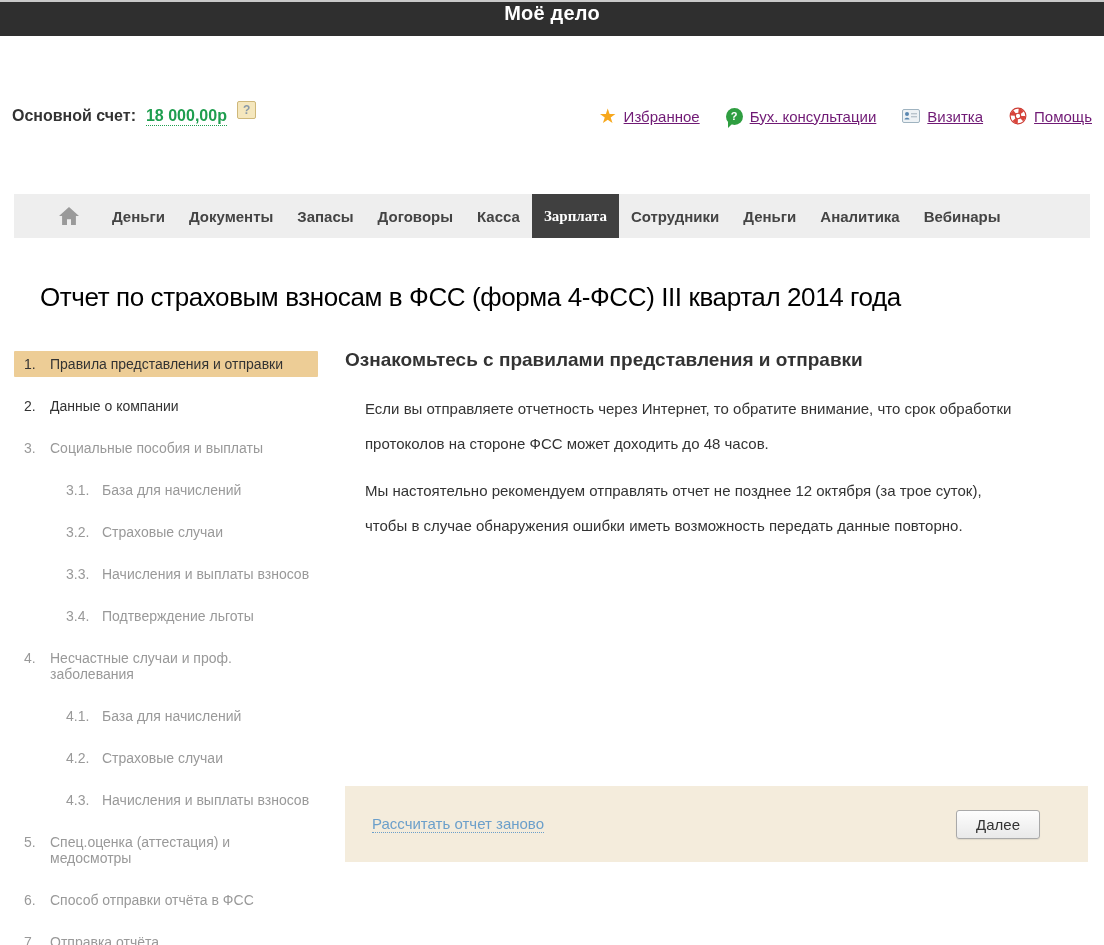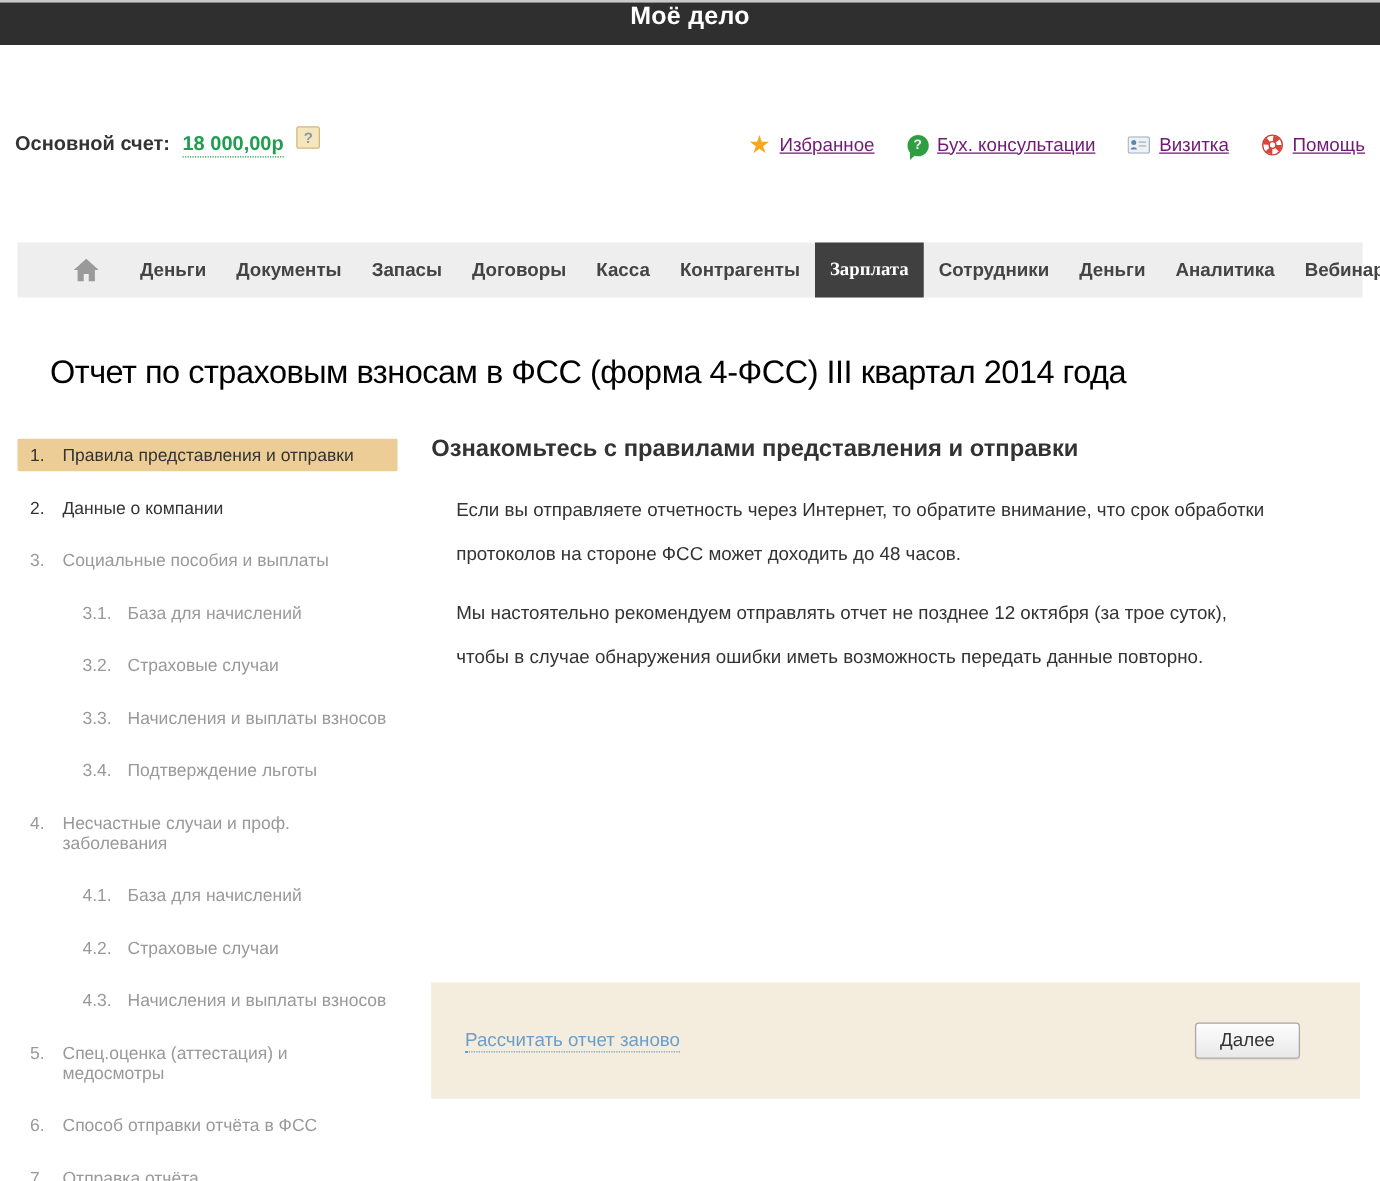--- a/index.html
+++ b/index.html
@@ -86,21 +86,21 @@
   .side-item.dark { color:#333; }
   .side-item.active { background:#edcd96; color:#333; }
 
   .content { flex:1; padding-left:27px; }
   .content-heading { font-size:19px; font-weight:bold; color:#333; }
   .paragraphs { margin:20px 0 0 20px; width:650px; }
   .paragraphs p { font-size:15px; color:#333; line-height:35px; margin-bottom:12px; }
 
   
   .action-bar {
-    margin-top:243px; height:93px; background:#f4ecdc;
+    margin-top:243px; height:76px; background:#f4ecdc;
     display:flex; align-items:center; justify-content:space-between;
     padding:0 48px 0 27px;
   }
   .recalc-link {
     color:#6b9fca; font-size:15px; border-bottom:1px dotted #6b9fca; cursor:pointer;
   }
   .next-btn {
     font-family:"Liberation Sans", sans-serif; font-size:15px; color:#333;
     background:linear-gradient(#fdfdfd,#e9e9e9); border:1px solid #a9a9a9;
     border-radius:3px; padding:5px 19px; cursor:pointer; box-shadow:0 1px 1px rgba(0,0,0,0.08);
@@ -155,21 +155,20 @@
   <div class="home-tab">
     <svg width="22" height="20" viewBox="0 0 24 22">
       <path fill="#9a9a9a" d="M12 1l11 10h-3.4v10h-5.4v-6.5H9.8V21H4.4V11H1z"></path>
     </svg>
   </div>
   <div class="tab">Деньги</div>
   <div class="tab">Документы</div>
   <div class="tab">Запасы</div>
   <div class="tab">Договоры</div>
   <div class="tab">Касса</div>
-  <div class="tab">Контрагенты</div>
   <div class="tab active">Зарплата</div>
   <div class="tab">Сотрудники</div>
   <div class="tab">Деньги</div>
   <div class="tab">Аналитика</div>
   <div class="tab">Вебинары</div>
 </div>
 
 <h1 class="page-title">Отчет по страховым взносам в ФСС (форма 4-ФСС) III квартал 2014 года</h1>
 
 <div class="main">

